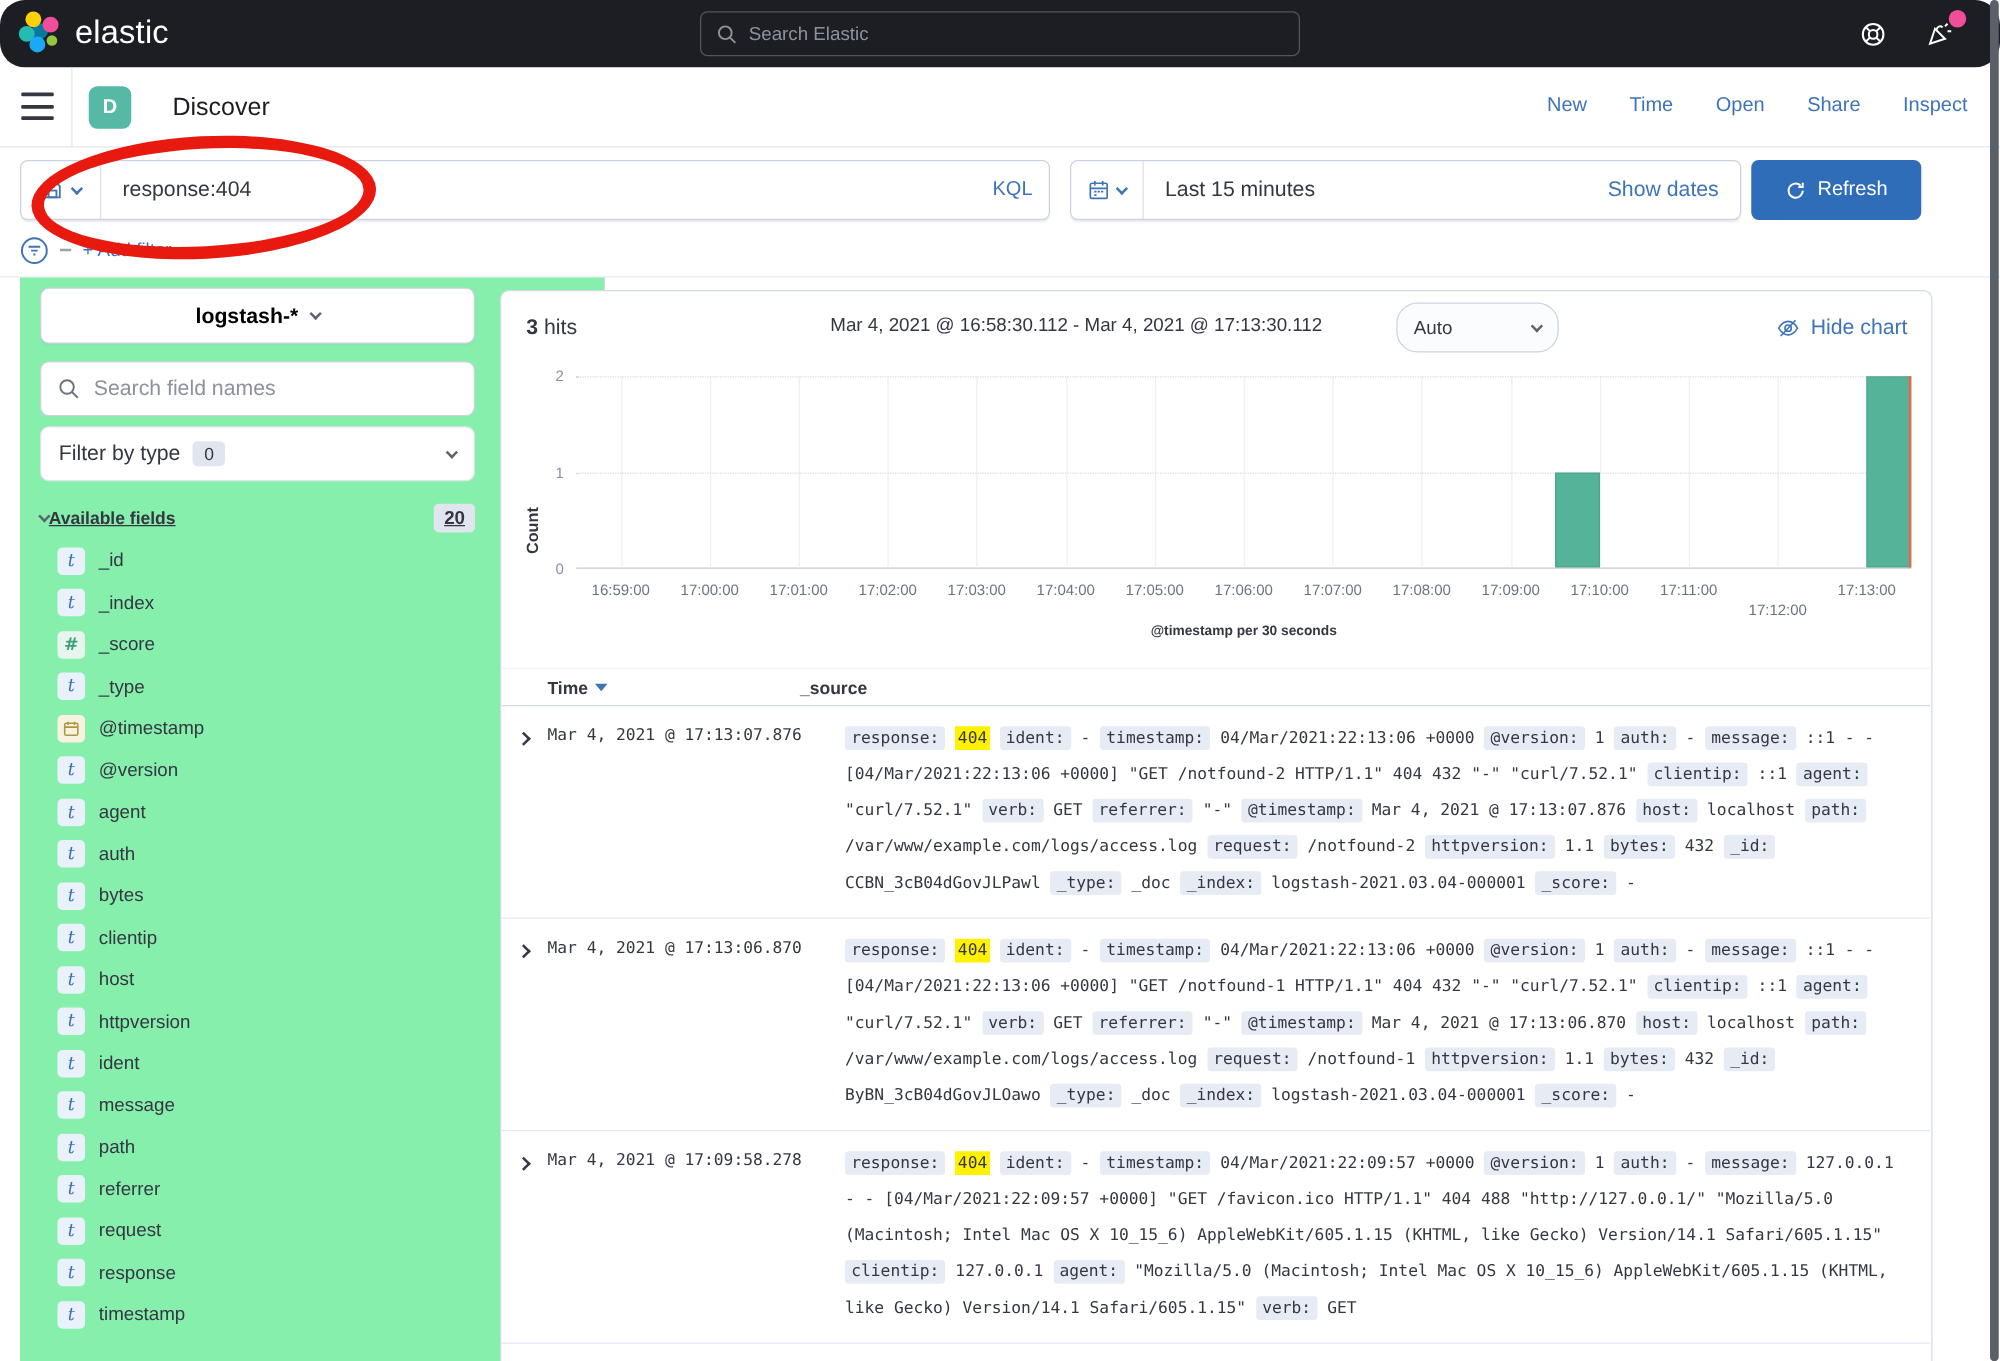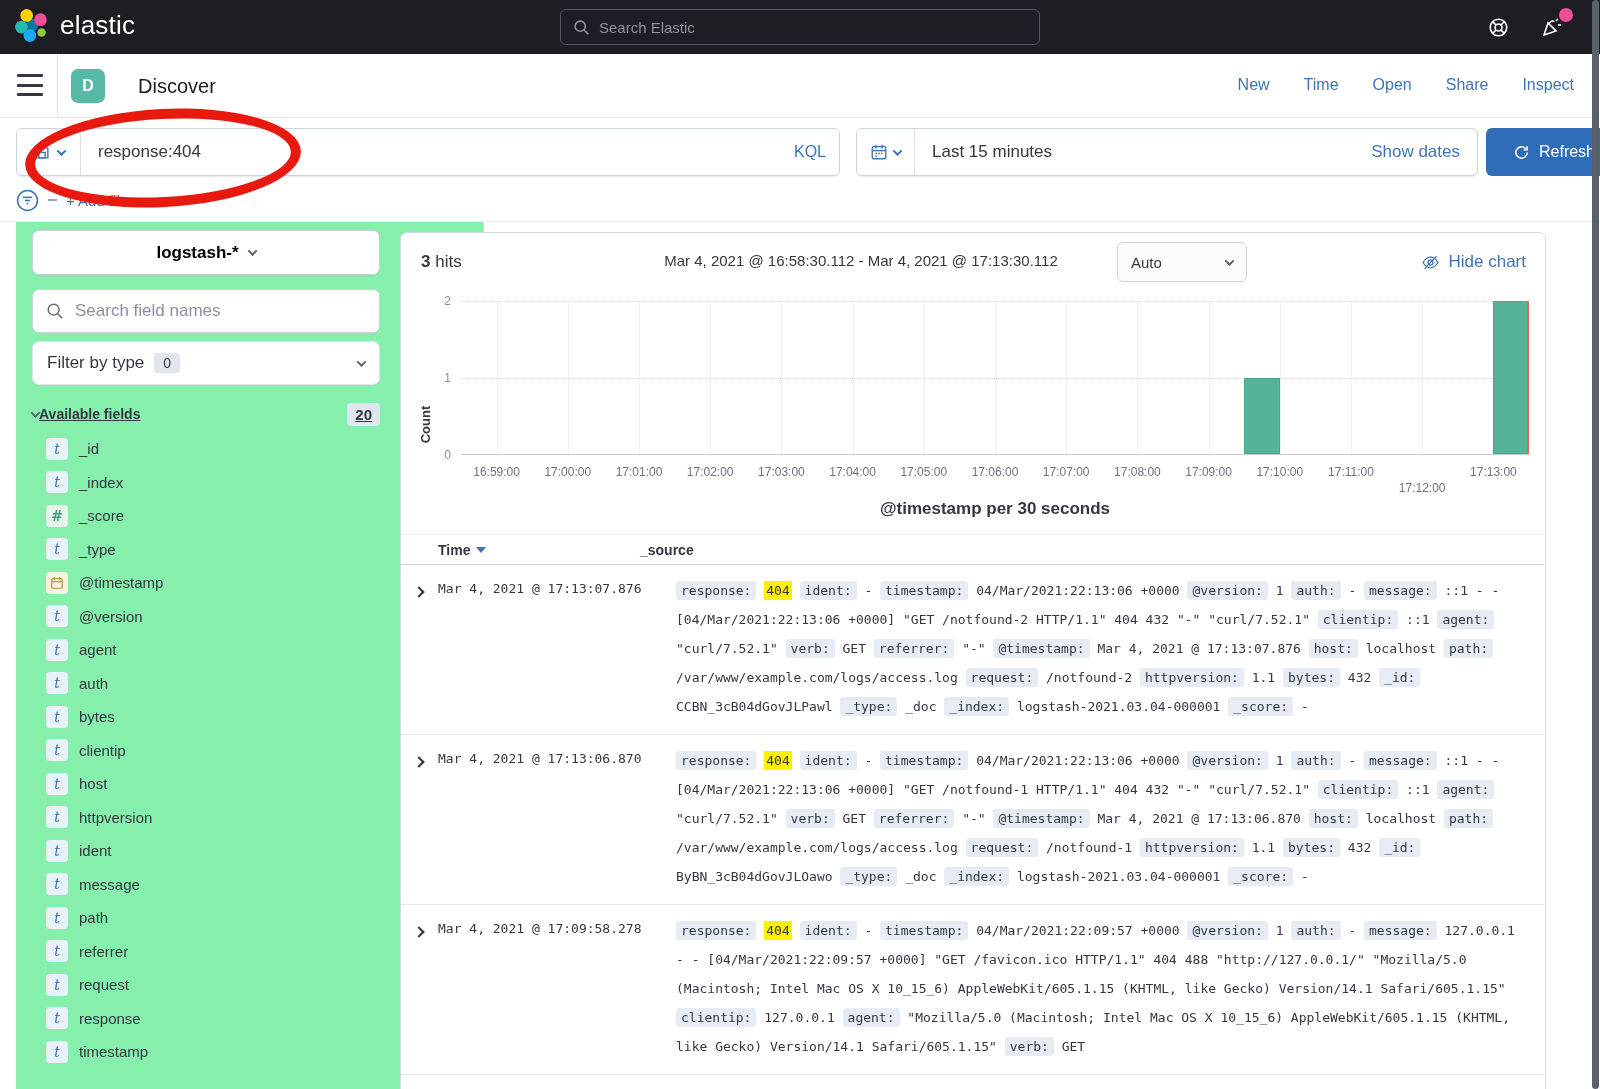--- a/index.html
+++ b/index.html
@@ -12,42 +12,42 @@
     --subtle:#69707d;
     --border:#d3dae6;
   }
   *{margin:0;padding:0;box-sizing:border-box;}
   body{background:#888;}
   .screen{
     position:relative;width:1600px;height:1089px;overflow:hidden;background:#fff;
     font-family:"Liberation Sans","DejaVu Sans",sans-serif;color:var(--text);
   }
   
-  .topbar{position:absolute;top:0;left:0;right:0;height:54px;background:#1d1e24;}
+  .topbar{position:absolute;top:0;left:0;right:0;height:54px;background:#1d1e24;border-radius:20px;}
   .brand{position:absolute;left:14px;top:7px;display:flex;align-items:center;gap:10px;color:#fff;font-size:26px;letter-spacing:.2px;}
   .global-search{position:absolute;left:560px;top:9px;width:480px;height:36px;border:1px solid #53565e;border-radius:6px;display:flex;align-items:center;gap:9px;padding:0 12px;color:#8d929c;font-size:15px;}
   .topbar-right{position:absolute;right:36px;top:0;height:54px;display:flex;align-items:center;gap:30px;color:#fff;}
   .icon-btn{position:relative;display:flex;align-items:center;justify-content:center;}
   .pink-dot{position:absolute;top:-7px;right:-9px;width:14px;height:14px;border-radius:50%;background:#f04e98;}
   
   .navbar{position:absolute;top:54px;left:0;right:0;height:64px;background:#fff;border-bottom:1px solid #e3e6ec;}
   .hamburger{position:absolute;left:17px;top:20px;width:26px;height:22px;display:flex;flex-direction:column;justify-content:space-between;cursor:pointer;}
   .hamburger span{display:block;height:3px;background:#343741;border-radius:1px;}
   .nav-divider{position:absolute;left:57px;top:0;bottom:0;width:1px;background:#e3e6ec;}
   .app-badge{position:absolute;left:71px;top:15px;width:34px;height:34px;border-radius:7px;background:#55b9a6;color:#fff;font-weight:bold;font-size:16px;display:flex;align-items:center;justify-content:center;}
   .nav-title{position:absolute;left:138px;top:21px;font-size:20px;font-weight:500;color:#1a1c21;}
   .nav-actions{position:absolute;right:26px;top:22px;display:flex;gap:34px;}
   .nav-link{color:var(--accent);font-size:16px;cursor:pointer;}
   
   .querybar{position:absolute;top:128px;left:16px;height:48px;display:flex;}
   .query-group{width:824px;display:flex;border:1px solid #ccd3de;border-radius:6px;background:#fff;box-shadow:0 2px 2px -1px rgba(152,162,179,.25);}
   .saved-btn{width:64px;border-right:1px solid #dbe0e9;display:flex;align-items:center;justify-content:center;gap:7px;color:var(--accent);cursor:pointer;}
   .query-input{flex:1;display:flex;align-items:center;padding:0 17px;font-size:17px;color:#343741;}
   .kql{width:58px;display:flex;align-items:center;justify-content:center;color:var(--accent);font-size:16px;cursor:pointer;}
-  .date-group{width:622px;margin-left:16px;display:flex;border:1px solid #ccd3de;border-radius:6px;background:#fff;box-shadow:0 2px 2px -1px rgba(152,162,179,.25);}
+  .date-group{width:537px;margin-left:16px;display:flex;border:1px solid #ccd3de;border-radius:6px;background:#fff;box-shadow:0 2px 2px -1px rgba(152,162,179,.25);}
   .cal-btn{width:58px;border-right:1px solid #dbe0e9;display:flex;align-items:center;justify-content:center;gap:6px;color:var(--accent);cursor:pointer;}
   .time-text{flex:1;display:flex;align-items:center;padding:0 17px;font-size:17px;color:#343741;cursor:pointer;}
   .show-dates{display:flex;align-items:center;padding-right:17px;color:var(--accent);font-size:17px;cursor:pointer;}
   .refresh-btn{width:136px;margin-left:8px;background:#2f6db8;border:none;border-radius:6px;color:#fff;font-size:16px;display:flex;align-items:center;justify-content:center;gap:9px;cursor:pointer;font-family:inherit;}
   
   .filterbar{position:absolute;top:186px;left:16px;height:28px;display:flex;align-items:center;gap:9px;}
   .dash{width:9px;height:2px;background:#9aa2b1;}
   .add-filter{color:var(--accent);font-size:15px;cursor:pointer;}
   .content-divider{position:absolute;top:221px;left:0;right:0;height:1px;background:#e9ecf1;}
   
@@ -70,34 +70,34 @@
   .fbadge-n{background:#e7f5ee;color:#3f9e7a;font-weight:bold;font-family:"DejaVu Serif",serif;}
   .fbadge-d{background:#f8f2e1;}
   .fname{font-size:15px;}
   
   .main{position:absolute;left:396px;top:222px;right:0;bottom:0;}
   .panel{position:absolute;left:4px;top:10px;width:1146px;bottom:-20px;border:1px solid var(--border);border-radius:7px;background:#fff;}
   .hits-row{position:relative;height:58px;}
   .hits{position:absolute;left:20px;top:19px;font-size:17px;}
   .hits b{font-weight:bold;}
   .range-display{position:absolute;left:205px;top:19px;width:510px;text-align:center;font-size:15px;font-weight:400;}
-  .interval-select{position:absolute;left:716px;top:9px;width:130px;height:40px;border:1px solid #ccd3de;border-radius:6px;background:#fbfcfd;display:flex;align-items:center;justify-content:space-between;padding:0 13px;font-size:15px;cursor:pointer;}
+  .interval-select{position:absolute;left:716px;top:9px;width:130px;height:40px;border:1px solid #ccd3de;border-radius:17px;background:#fbfcfd;display:flex;align-items:center;justify-content:space-between;padding:0 13px;font-size:15px;cursor:pointer;}
   .hide-chart{position:absolute;right:19px;top:19px;display:flex;align-items:center;gap:9px;color:var(--accent);font-size:17px;cursor:pointer;}
   
   .chart{position:absolute;top:66px;left:0;right:0;height:238px;}
   .ylab{position:absolute;left:6px;top:118px;transform:rotate(-90deg);transform-origin:center;font-weight:bold;font-size:13px;color:#343741;}
   .plot{position:absolute;left:60px;top:2px;width:1068px;height:154px;border-bottom:1px solid #c4cad4;}
   .vline{position:absolute;top:0;bottom:0;width:1px;background:#eef0f4;}
   .hline{position:absolute;left:0;right:0;height:0;border-top:1px dotted #d4dae3;}
   .bar{position:absolute;bottom:0;background:var(--bar);border:1px solid rgba(0,0,0,.08);}
   .time-marker{position:absolute;top:0;bottom:0;width:2px;background:var(--marker);}
   #ylabels span{position:absolute;left:34px;width:16px;text-align:right;font-size:12px;color:#8a8fa0;transform:translateY(-50%);}
   #xticks{position:absolute;left:60px;top:166px;width:1068px;height:16px;}
   #xticks span{position:absolute;transform:translateX(-50%);font-size:12px;color:#6b7280;white-space:nowrap;}
-  .xlab{position:absolute;left:60px;width:1068px;top:200px;text-align:center;font-weight:bold;font-size:17px;}
+  .xlab{position:absolute;left:60px;width:1068px;top:200px;text-align:center;font-weight:bold;font-size:11px;}
   
   .doc-table{position:absolute;top:301px;left:0;right:1px;bottom:0;overflow:hidden;}
   .thead{display:flex;height:31px;align-items:center;border-top:1px solid #eef1f6;border-bottom:1px solid var(--border);font-weight:bold;font-size:14px;}
   .th-time{width:239px;padding-left:37px;display:flex;align-items:center;gap:6px;cursor:pointer;}
   .sort-down{width:0;height:0;border-left:5px solid transparent;border-right:5px solid transparent;border-top:6px solid var(--accent);}
   .th-source{flex:1;}
   .drow{display:flex;border-bottom:1px solid #e4e8ef;padding:11px 0 13px;}
   .expand{width:37px;padding-left:14px;padding-top:6px;cursor:pointer;}
   .dtime{width:238px;font-family:"DejaVu Sans Mono",monospace;font-size:13px;padding-top:5px;white-space:nowrap;}
   .dsrc{flex:1;font-family:"DejaVu Sans Mono",monospace;font-size:13px;line-height:29px;padding-right:14px;word-break:break-word;}

